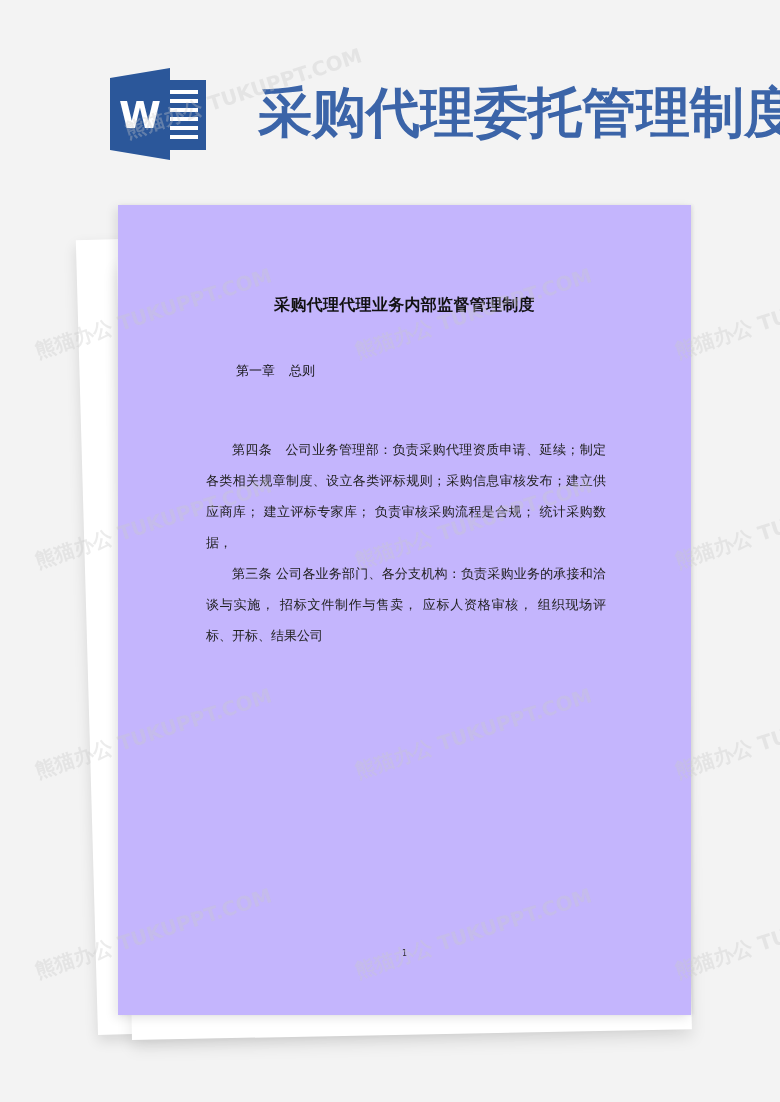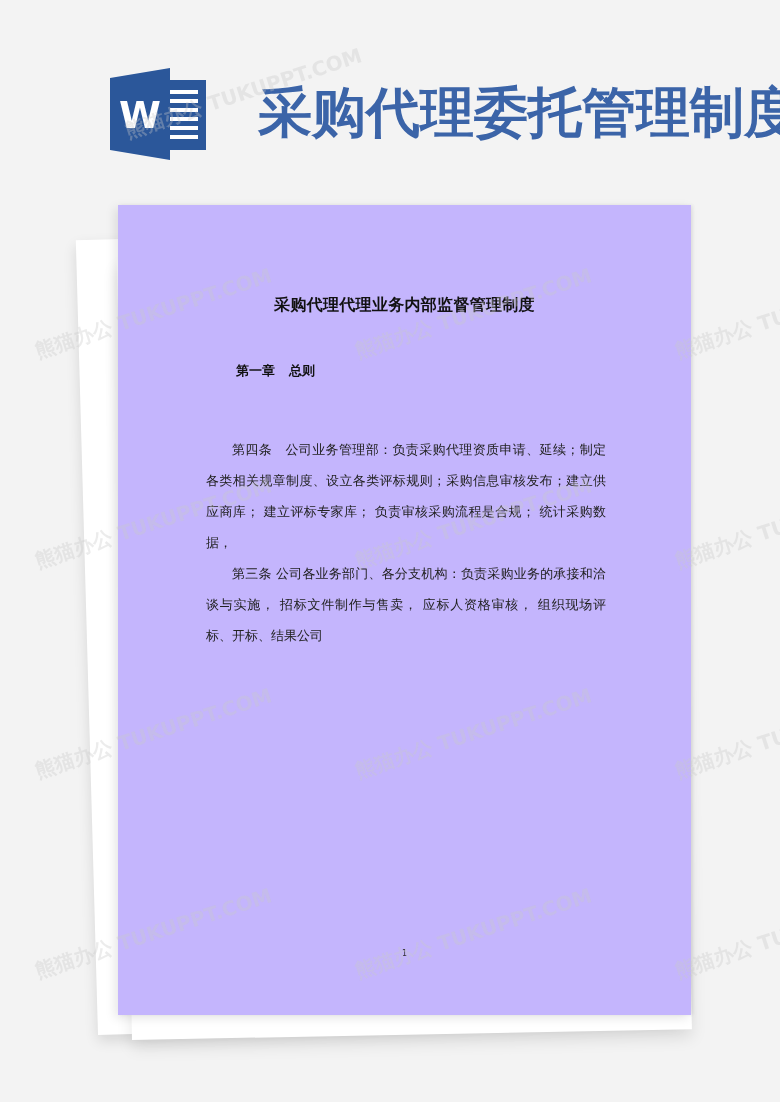--- a/index.html
+++ b/index.html
@@ -35,21 +35,21 @@
   }
   .doc-title {
     position: absolute; left: 0; top: 90px; width: 573px; text-align: center;
     font-size: 16px; font-weight: bold; color: #111;
     letter-spacing: 0.3px;
   }
   .body-text {
     position: absolute; left: 88px; top: 150px; width: 400px;
     font-size: 13px; color: #222; line-height: 31px;
   }
-  .chapter { font-weight: bold; color: #111; padding-left: 30px; }
+  .chapter { font-weight: normal; color: #111; padding-left: 30px; }
   .chapter .gap { display: inline-block; width: 14px; }
   .para { text-indent: 26px; text-align: justify; text-justify: inter-character; }
   .spacer { height: 24px; }
   .page-num {
     position: absolute; left: 0; top: 744px; width: 573px; text-align: center;
     font-size: 8px; color: #333; font-family: "DejaVu Sans", sans-serif;
   }
   .watermark {
     position: absolute; color: rgba(200,200,200,0.35);
     font-family: "DejaVu Sans", sans-serif; font-weight: bold;

